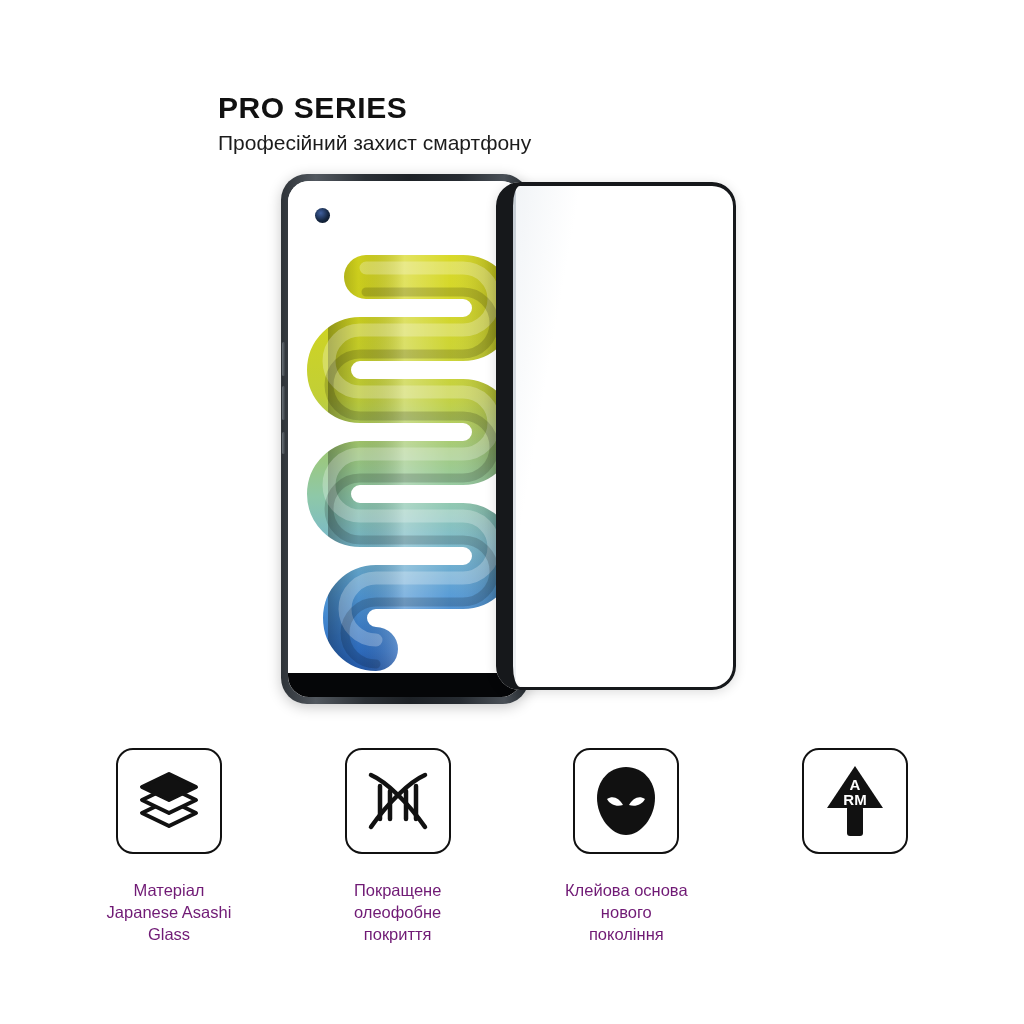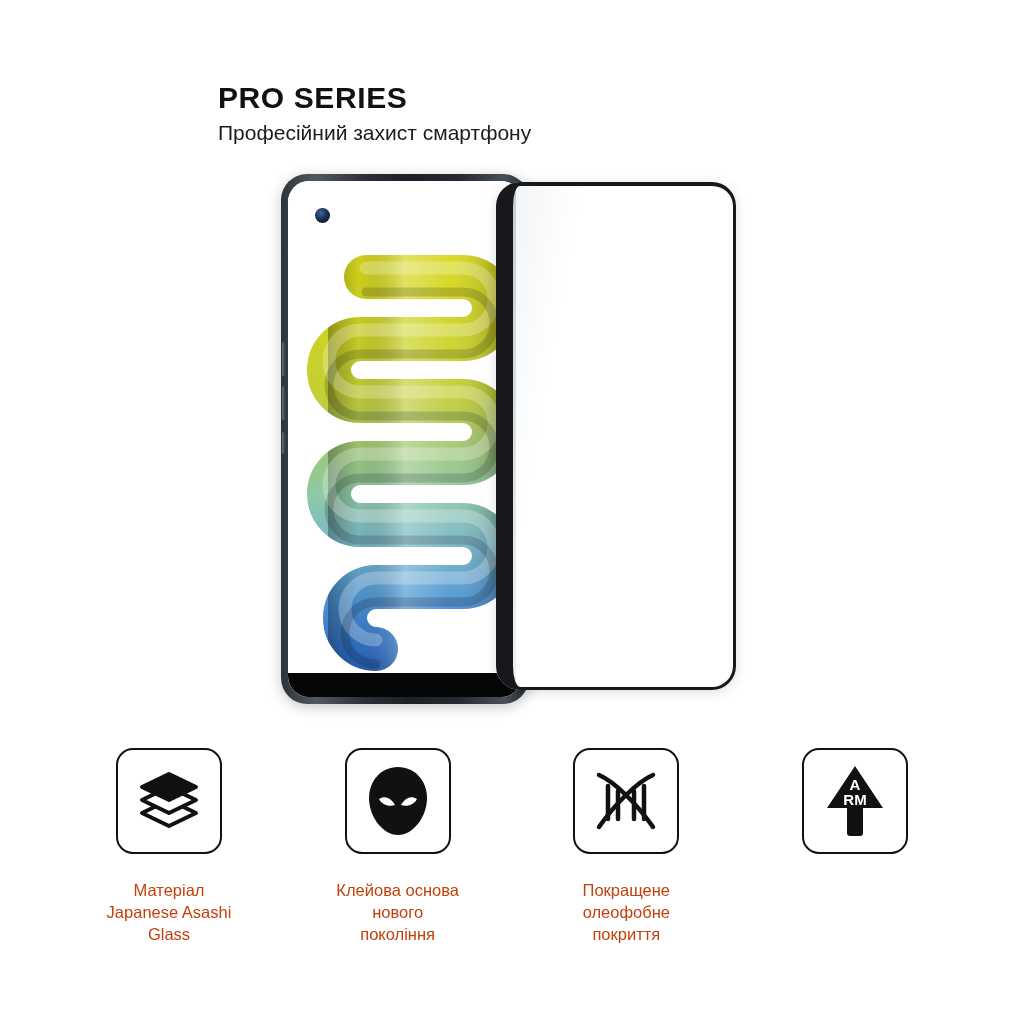--- a/index.html
+++ b/index.html
@@ -13,21 +13,21 @@
     position: relative;
     overflow: hidden;
     font-family: "Liberation Sans", sans-serif;
     color: #111111;
   }
 
   
   #header {
     position: absolute;
     left: 218px;
-    top: 82px;
+    top: 92px;
     width: 700px;
   }
   #title {
     font-size: 30px;
     font-weight: bold;
     letter-spacing: 0.6px;
     line-height: 1.05;
     color: #111111;
     margin: 0;
   }
@@ -186,21 +186,21 @@
     align-items: center;
     justify-content: center;
     box-sizing: border-box;
   }
   .feature-icon-box svg { display: block; }
   .feature-label {
     margin-top: 25px;
     font-size: 16.5px;
     line-height: 1.34;
     text-align: center;
-    color: #c2410c;
+    color: #701a75;
     white-space: pre-line;
   }
 </style>
 </head>
 <body>
 
 <div id="header">
   <h1 id="title">PRO SERIES</h1>
   <p id="subtitle">Професійний захист смартфону</p>
 </div>
@@ -312,55 +312,55 @@
         <polygon points="34,4 7,17 34,30 61,17" fill="#111111" stroke="#111111" stroke-width="4" stroke-linejoin="round"></polygon>
       </svg>
     </div>
     <div class="feature-label">Матеріал
 Japanese Asashi
 Glass</div>
   </div>
 
   <div class="feature">
     <div class="feature-icon-box">
-      <svg width="62" height="72" viewBox="0 0 62 72" aria-hidden="true">
-        <path d="M31 2
-                 C 48 2 60 16 60 33
-                 C 60 52 46 70 31 70
-                 C 16 70 2 52 2 33
-                 C 2 16 14 2 31 2 Z" fill="#111111"></path>
-        <path d="M12 34 C 18 30 24 33 28 40 C 22 42 15 40 12 34 Z" fill="#ffffff"></path>
-        <path d="M50 34 C 44 30 38 33 34 40 C 40 42 47 40 50 34 Z" fill="#ffffff"></path>
-      </svg>
-    </div>
-    <div class="feature-label">Клейова основа
-нового
-покоління</div>
-  </div>
-
-  <div class="feature">
-    <div class="feature-icon-box">
       <svg width="66" height="62" viewBox="0 0 66 62" aria-hidden="true">
         <g stroke="#111111" stroke-width="4.5" fill="none" stroke-linecap="round">
           <path d="M6 5 C 22 12 44 34 60 57"></path>
           <path d="M60 5 C 44 12 22 34 6 57"></path>
           <line x1="15" y1="16" x2="15" y2="49"></line>
           <line x1="25" y1="21" x2="25" y2="49"></line>
           <line x1="41" y1="21" x2="41" y2="49"></line>
           <line x1="51" y1="16" x2="51" y2="49"></line>
         </g>
       </svg>
     </div>
     <div class="feature-label">Покращене
 олеофобне
 покриття</div>
   </div>
 
   <div class="feature">
     <div class="feature-icon-box">
+      <svg width="62" height="72" viewBox="0 0 62 72" aria-hidden="true">
+        <path d="M31 2
+                 C 48 2 60 16 60 33
+                 C 60 52 46 70 31 70
+                 C 16 70 2 52 2 33
+                 C 2 16 14 2 31 2 Z" fill="#111111"></path>
+        <path d="M12 34 C 18 30 24 33 28 40 C 22 42 15 40 12 34 Z" fill="#ffffff"></path>
+        <path d="M50 34 C 44 30 38 33 34 40 C 40 42 47 40 50 34 Z" fill="#ffffff"></path>
+      </svg>
+    </div>
+    <div class="feature-label">Клейова основа
+нового
+покоління</div>
+  </div>
+
+  <div class="feature">
+    <div class="feature-icon-box">
       <svg width="64" height="74" viewBox="0 0 64 74" aria-hidden="true">
         <polygon points="32,2 60,44 4,44" fill="#111111"></polygon>
         <rect x="24" y="42" width="16" height="30" rx="3" fill="#111111"></rect>
         <text x="32" y="26" fill="#ffffff" font-family="'Liberation Sans', sans-serif" font-size="15" font-weight="bold" text-anchor="middle">A</text>
         <text x="32" y="41" fill="#ffffff" font-family="'Liberation Sans', sans-serif" font-size="15" font-weight="bold" text-anchor="middle">RM</text>
       </svg>
     </div>
   </div>
 
 </div>

